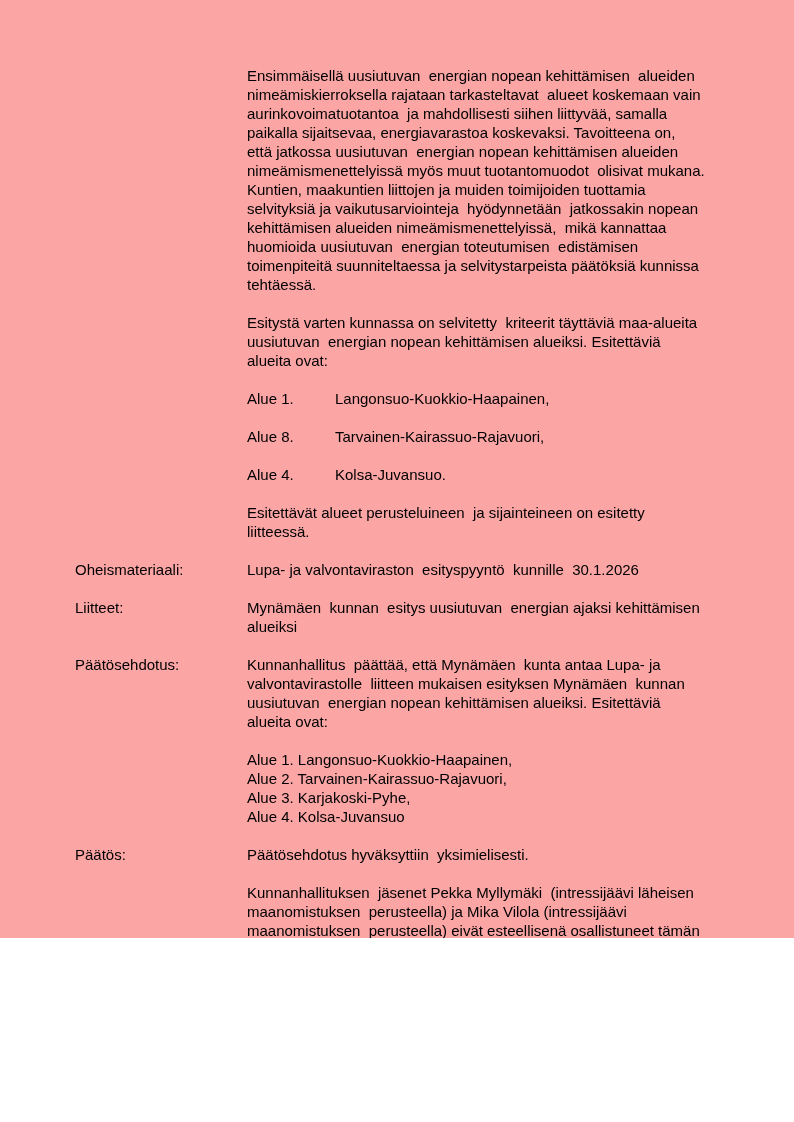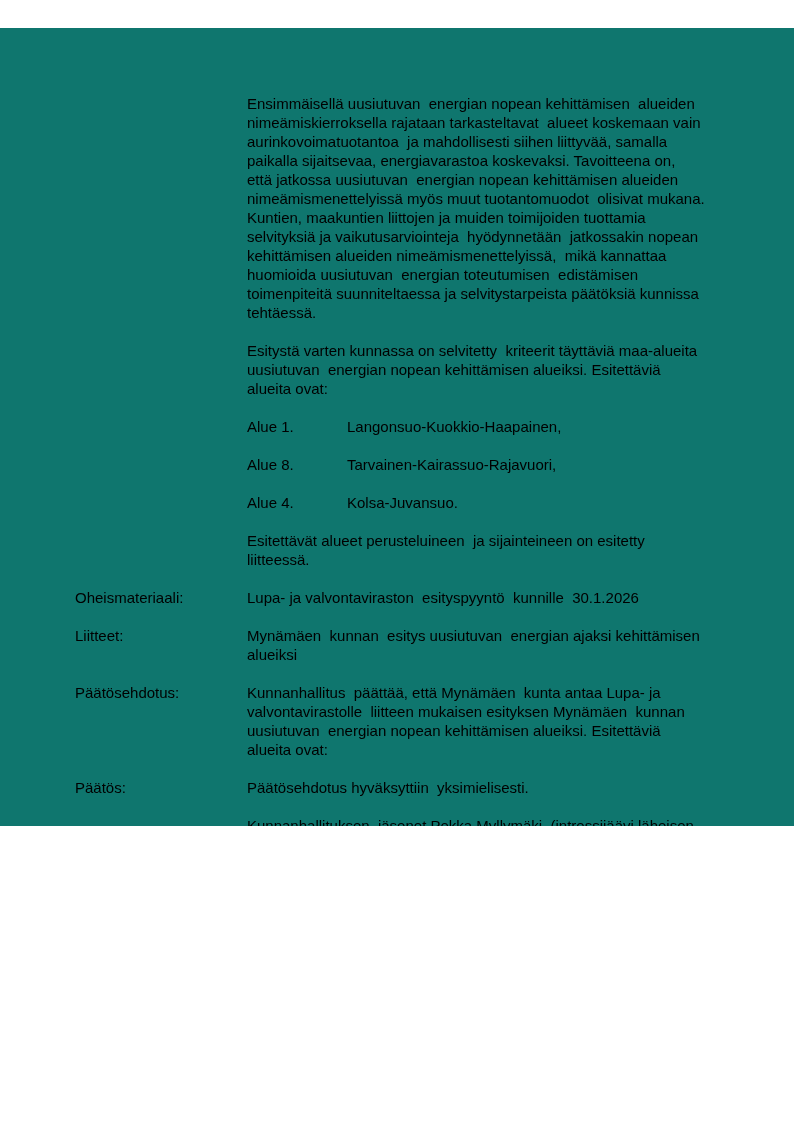--- a/index.html
+++ b/index.html
@@ -8,25 +8,24 @@
     width: 794px;
     height: 1122px;
     font-family: "Liberation Sans", "DejaVu Sans", sans-serif;
     font-size: 15px;
     line-height: 19px;
     color: #000000;
     overflow: hidden;
   }
   .page {
     width: 794px;
-    height: 798px;
+    height: 938px;
     padding: 66px 40px 0 75px;
-    background: #0f766e;
+    background: #fca5a5;
     overflow: hidden;
-    margin-top: 28px;
   }
   .row {
     display: flex;
     align-items: flex-start;
   }
   .label-col {
     flex: 0 0 172px;
     width: 172px;
     white-space: pre;
   }
@@ -35,21 +34,20 @@
     min-width: 0;
   }
   .block {
     white-space: pre;
     margin: 0 0 19px 0;
   }
   .area-row {
     display: flex;
     margin-bottom: 19px;
     white-space: pre;
-    gap: 12px;
   }
   .area-num {
     flex: 0 0 88px;
     width: 88px;
   }
 </style>
 </head>
 <body>
 
 <div class="page">
@@ -109,20 +107,24 @@
   </section>
 
 
   <section class="row">
     <div class="label-col">Päätösehdotus:</div>
     <div class="value-col">
       <p class="block">Kunnanhallitus  päättää, että Mynämäen  kunta antaa Lupa- ja
 valvontavirastolle  liitteen mukaisen esityksen Mynämäen  kunnan
 uusiutuvan  energian nopean kehittämisen alueiksi. Esitettäviä
 alueita ovat:</p>
+      <p class="block">Alue 1. Langonsuo-Kuokkio-Haapainen,
+Alue 2. Tarvainen-Kairassuo-Rajavuori,
+Alue 3. Karjakoski-Pyhe,
+Alue 4. Kolsa-Juvansuo</p>
     </div>
   </section>
 
   <section class="row">
     <div class="label-col">Päätös:</div>
     <div class="value-col">
       <p class="block">Päätösehdotus hyväksyttiin  yksimielisesti.</p>
       <p class="block">Kunnanhallituksen  jäsenet Pekka Myllymäki  (intressijäävi läheisen
 maanomistuksen  perusteella) ja Mika Vilola (intressijäävi
 maanomistuksen  perusteella) eivät esteellisenä osallistuneet tämän

